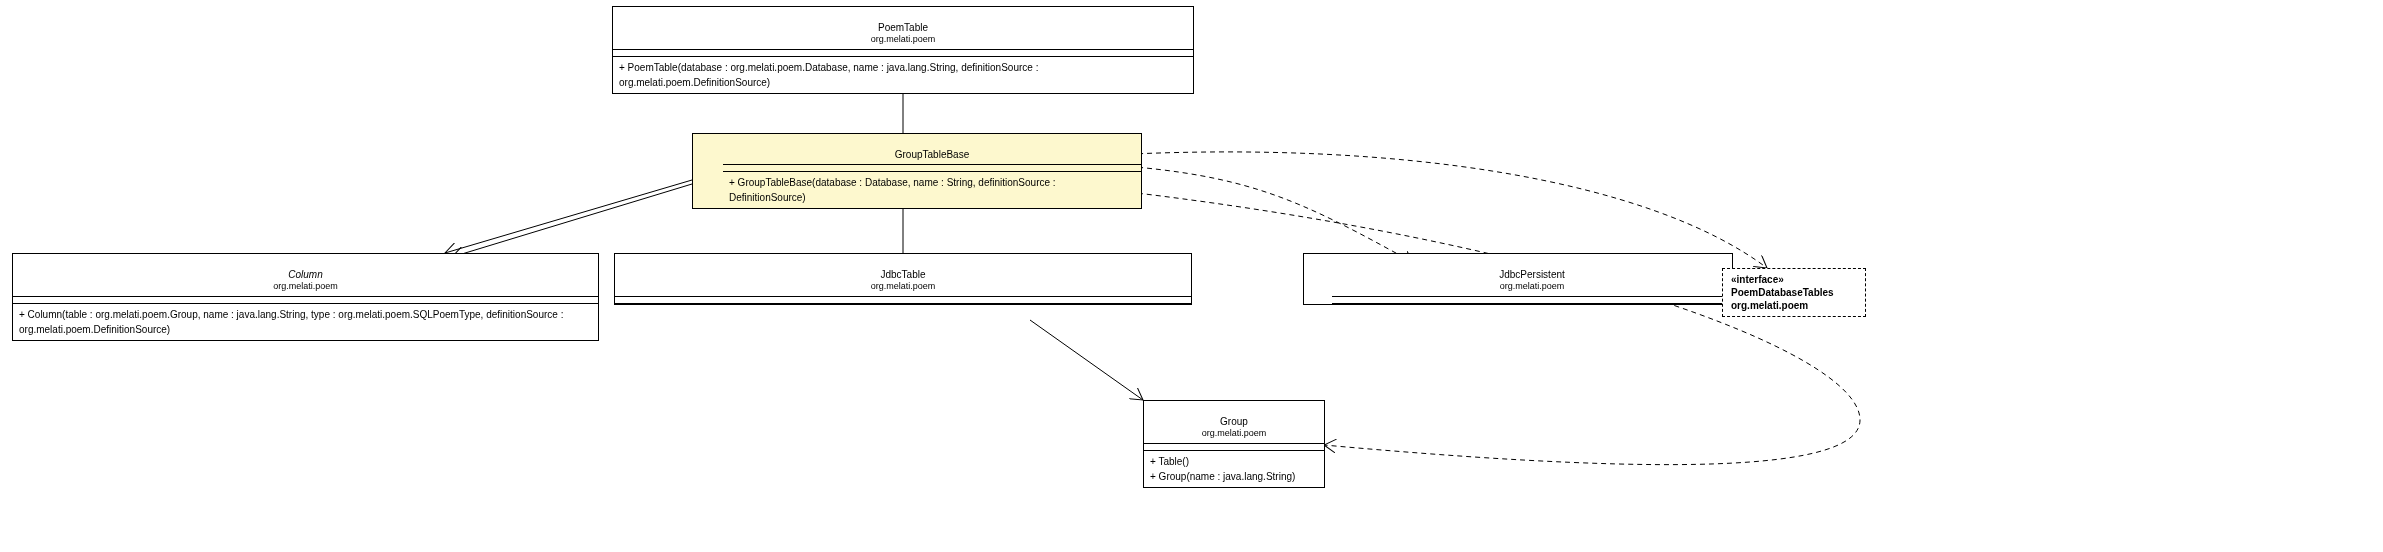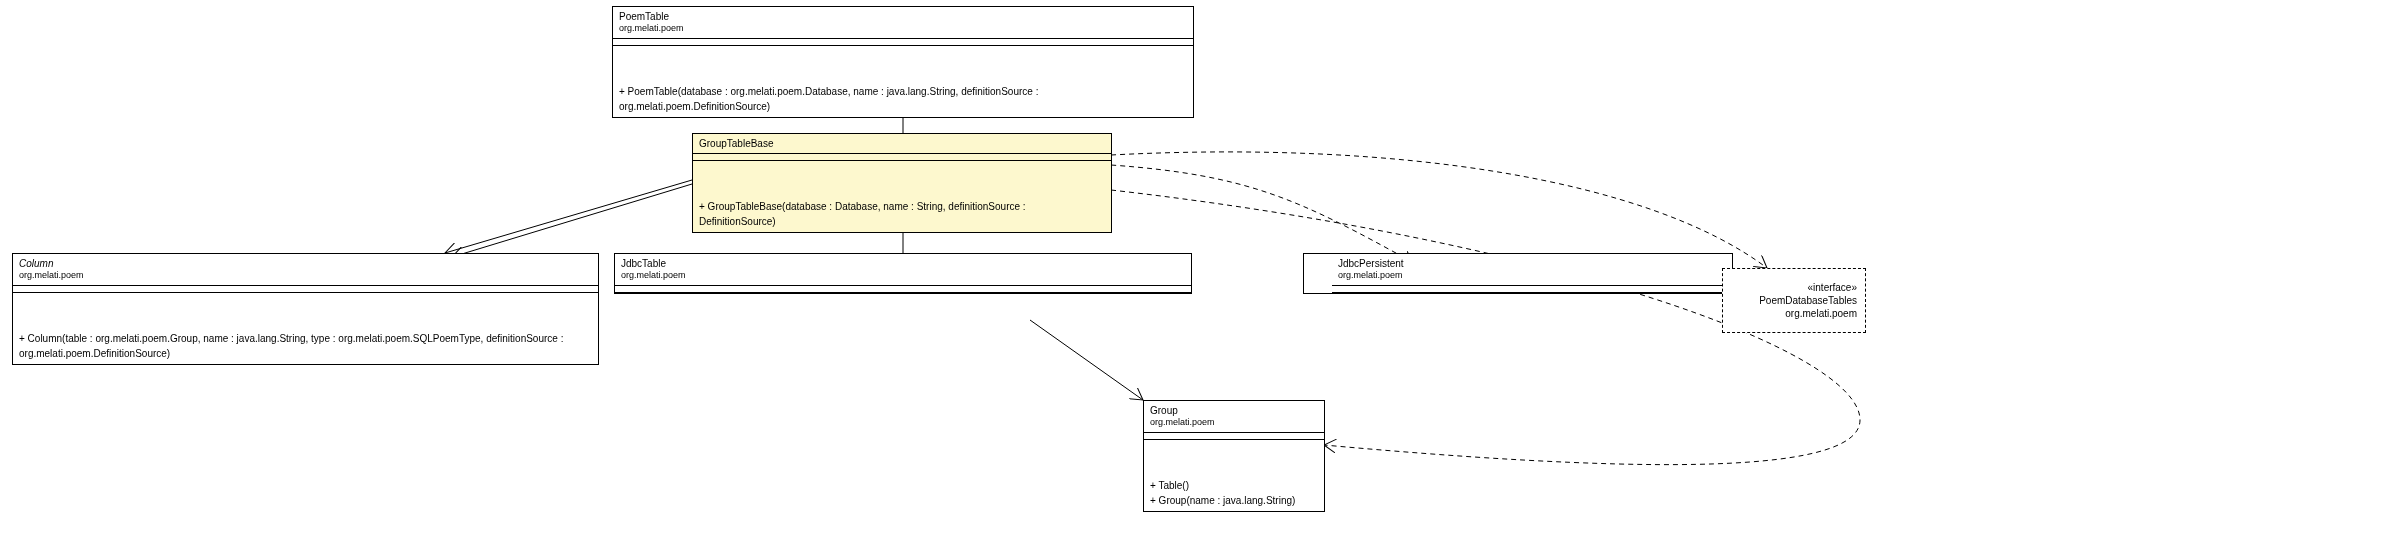--- a/index.html
+++ b/index.html
@@ -1,24 +1,24 @@
 <!DOCTYPE html>
 <html><head>
 <meta charset="utf-8">
 <style>
 body { margin:0; padding:0; font-family: Arial, sans-serif; font-size:10px; background:#fff; color:#000; width:2383px; height:552px; position:relative; }
 .node { position:absolute; border:1px solid #000; background:#fff; }
 .node.highlighted { background:#fdf8ce; }
-.title { text-align:left; border-bottom:1px solid #000; padding:3px 6px; line-height:1.3; }
+.title { text-align:center; border-bottom:1px solid #000; padding:3px 6px; line-height:1.3;margin-top:11px; }
 .title .name { font-weight:normal; }
 .title .name.italic { font-style:italic; }
 .title .pkg { font-size:9px; }
 .middle { border-bottom:1px solid #000; height:6px; }
-.compartment { padding:3px 6px; line-height:1.5;margin-top:35px; }
-.iface { position:absolute; border:1px dashed #000; background:#fff; text-align:right; padding:12px 8px; line-height:1.3; }
+.compartment { padding:3px 6px; line-height:1.5; }
+.iface { position:absolute; border:1px dashed #000; background:#fff; text-align:left; padding:4px 8px; line-height:1.3;font-weight:bold; }
 svg { position:absolute; top:0; left:0; pointer-events:none; }
 </style>
 </head>
 <body>
 
 <svg width="2383" height="552">
 <defs>
   <marker id="tri" markerWidth="14" markerHeight="14" refX="12" refY="7" orient="auto">
         <path d="M0,0 L12,7 L0,14 Z" fill="#fff" stroke="#000"></path>
       </marker>
@@ -47,21 +47,21 @@
   <div class="title">
     <div class="name">PoemTable</div>
     <div class="pkg">org.melati.poem</div>
   </div>
   <div class="middle"></div>
   <div class="compartment">
     <div>+ PoemTable(database : org.melati.poem.Database, name : java.lang.String, definitionSource : org.melati.poem.DefinitionSource)</div>
   </div>
 </div>
 
-<div class="node highlighted" style="left:692px; top:133px; width:418px;">
+<div class="node highlighted" style="left:692px; top:133px; width:418px;padding-left:30px;">
   <div class="title">
     <div class="name">GroupTableBase</div>
   </div>
   <div class="middle"></div>
   <div class="compartment">
     <div>+ GroupTableBase(database : Database, name : String, definitionSource : DefinitionSource)</div>
   </div>
 </div>
 
 <div class="node" style="left:12px; top:253px; width:585px;">

